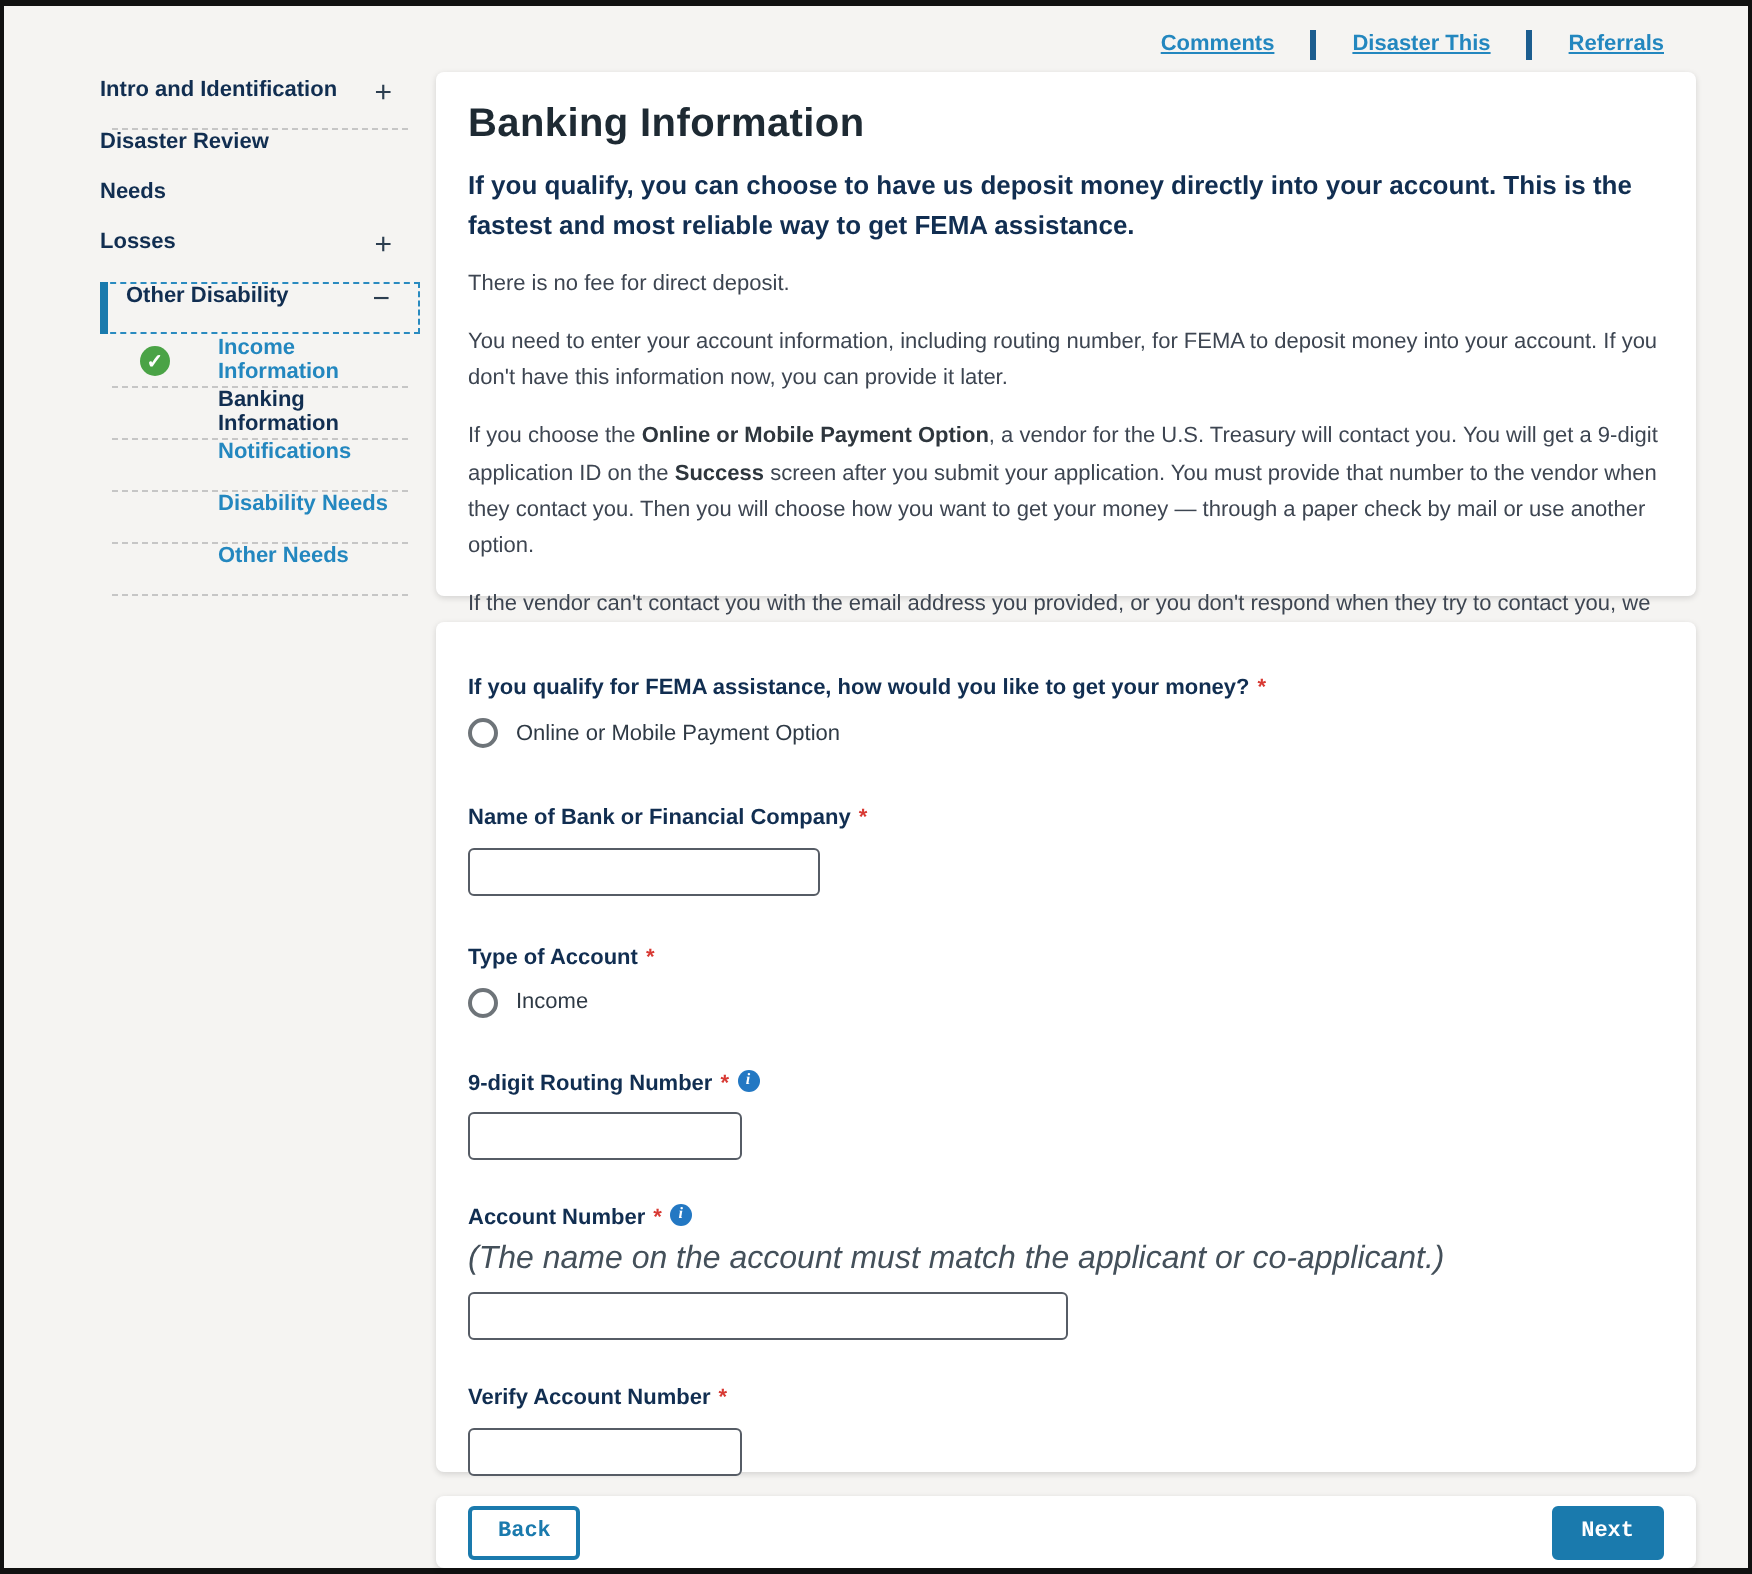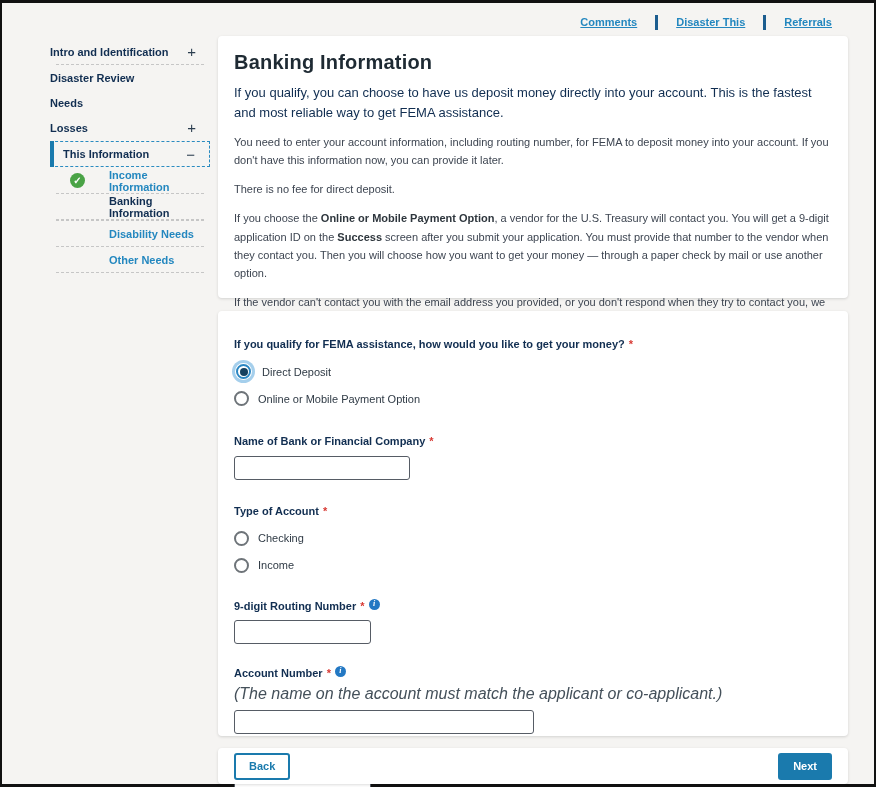--- a/index.html
+++ b/index.html
@@ -25,21 +25,21 @@
   }
   .top-links a {
     font-size: 11px; font-weight: 700; color: #2387bf;
     text-decoration: underline; cursor: pointer;
   }
   .hdr-bar { width: 3px; height: 15px; background: #1c5d8f; }
 
   
   .sidebar { position: absolute; left: 48px; top: 36px; width: 160px; }
   .side-row {
-    height: 25px; display: flex; align-items: center;
+    height: 25px; display: flex; align-items: flex-start;
     justify-content: space-between; cursor: pointer; position: relative;
   }
   .side-row .lbl { font-size: 11px; font-weight: 700; color: #112e51; }
   .expander { font-size: 15px; font-weight: 400; color: #2c3e50; padding-right: 14px; line-height: 1; }
   .side-divider { border-top: 1px dashed #c6c6c6; margin: 0 6px 0 6px; }
   .side-row.active {
     border: 1px dashed #2a8bc0; height: 26px; margin: 1px 0;
   }
   .side-row.active::before {
     content: ""; position: absolute; left: -1px; top: -1px; bottom: -1px;
@@ -65,21 +65,21 @@
   .card-intro { top: 33px; height: 262px; padding: 15px 16px; }
   .card-form  { top: 308px; height: 425px; padding: 26px 16px 0 16px; }
   .card-actions {
     top: 745px; height: 36px;
     display: flex; align-items: center; justify-content: space-between;
     padding: 0 16px;
   }
 
   .page-title { font-size: 20px; font-weight: 700; color: #1e2a33; letter-spacing: 0.2px; }
   .lead {
-    margin-top: 9px; font-size: 13px; font-weight: 400; color: #112e51;
+    margin-top: 9px; font-size: 13px; font-weight: 700; color: #112e51;
     line-height: 1.5;
   }
   .para { margin-top: 11px; font-size: 11px; color: #3d4551; line-height: 1.65; }
   .para b { font-weight: 700; color: #2e363d; }
 
   
   .f-label {
     font-size: 11px; font-weight: 700; color: #112e51; line-height: 1.3;
     display: flex; gap: 4px;
   }
@@ -111,21 +111,21 @@
   }
   .w-bank { width: 176px; } .w-routing { width: 137px; }
   .w-account { width: 300px; } .w-verify { width: 137px; }
 
   .mt-group { margin-top: 24px; }
   .mt-group-lg { margin-top: 22px; }
   .hint { margin-top: 5px; font-size: 16px; font-style: italic; color: #44505a; }
 
   
   .btn {
-    font-family: Liberation Sans, sans-serif;
+    font-family: Liberation Mono, monospace;
     font-size: 11px; font-weight: 700; border-radius: 3px;
     padding: 6px 13px; cursor: pointer; line-height: 1;
   }
   .btn-back { background: #fff; border: 2px solid #1a7aad; color: #1a7aad; }
   .btn-next { background: #1a7aad; border: 2px solid #1a7aad; color: #fff; }
 </style>
 </head>
 <body>
 
 <div class="window">
@@ -148,82 +148,75 @@
       <span class="lbl">Disaster Review</span>
     </div>
     <div class="side-row">
       <span class="lbl">Needs</span>
     </div>
     <div class="side-row">
       <span class="lbl">Losses</span>
       <span class="expander">+</span>
     </div>
     <div class="side-row active">
-      <span class="lbl">This Information</span>
+      <span class="lbl">Other Disability</span>
       <span class="expander">−</span>
     </div>
     <div class="side-row side-sub">
       <span class="check-icon">✓</span>
       <span class="lbl">Income Information</span>
     </div>
     <div class="side-divider"></div>
     <div class="side-row side-sub current">
       <span class="lbl">Banking Information</span>
     </div>
     <div class="side-divider"></div>
+    <div class="side-row side-sub">
+      <span class="lbl">Notifications</span>
+    </div>
     <div class="side-divider"></div>
     <div class="side-row side-sub">
       <span class="lbl">Disability Needs</span>
     </div>
     <div class="side-divider"></div>
     <div class="side-row side-sub">
       <span class="lbl">Other Needs</span>
     </div>
     <div class="side-divider"></div>
   </nav>
 
   <section class="card card-intro">
     <h1 class="page-title">Banking Information</h1>
     <p class="lead">If you qualify, you can choose to have us deposit money directly into your account. This is the fastest and most reliable way to get FEMA assistance.</p>
+    <p class="para"><span>There is no fee for direct deposit.</span></p>
     <p class="para"><span>You need to enter your account information, including routing number, for FEMA to deposit money into your account. If you don't have this information now, you can provide it later.</span></p>
-    <p class="para"><span>There is no fee for direct deposit.</span></p>
     <p class="para"><span>If you choose the </span><b>Online or Mobile Payment Option</b><span>, a vendor for the U.S. Treasury will contact you. You will get a 9-digit application ID on the </span><b>Success</b><span> screen after you submit your application. You must provide that number to the vendor when they contact you. Then you will choose how you want to get your money — through a paper check by mail or use another option.</span></p>
     <p class="para"><span>If the vendor can't contact you with the email address you provided, or you don't respond when they try to contact you, we will mail a paper check to your mailing address on file.</span></p>
   </section>
 
   <section class="card card-form">
 
     <div class="f-label">
       <span>If you qualify for FEMA assistance, how would you like to get your money?</span>
       <span class="req">*</span>
     </div>
-    <div class="radio-row" style="margin-top:9px;">
-      <span class="radio selected">
-          <span class="dot"></span>
-        </span>
-      <span class="opt">Direct Deposit</span>
-    </div>
     <div class="radio-row">
       <span class="radio"></span>
       <span class="opt">Online or Mobile Payment Option</span>
     </div>
 
     <div class="f-label mt-group">
       <span>Name of Bank or Financial Company</span>
       <span class="req">*</span>
     </div>
     <input class="text-input w-bank" type="text" value="" style="">
 
     <div class="f-label mt-group">
       <span>Type of Account</span>
       <span class="req">*</span>
-    </div>
-    <div class="radio-row" style="margin-top:9px;">
-      <span class="radio"></span>
-      <span class="opt">Checking</span>
     </div>
     <div class="radio-row">
       <span class="radio"></span>
       <span class="opt">Income</span>
     </div>
 
     <div class="f-label mt-group-lg">
       <span>9-digit Routing Number</span>
       <span class="req">*</span>
       <span class="info-icon">i</span>

